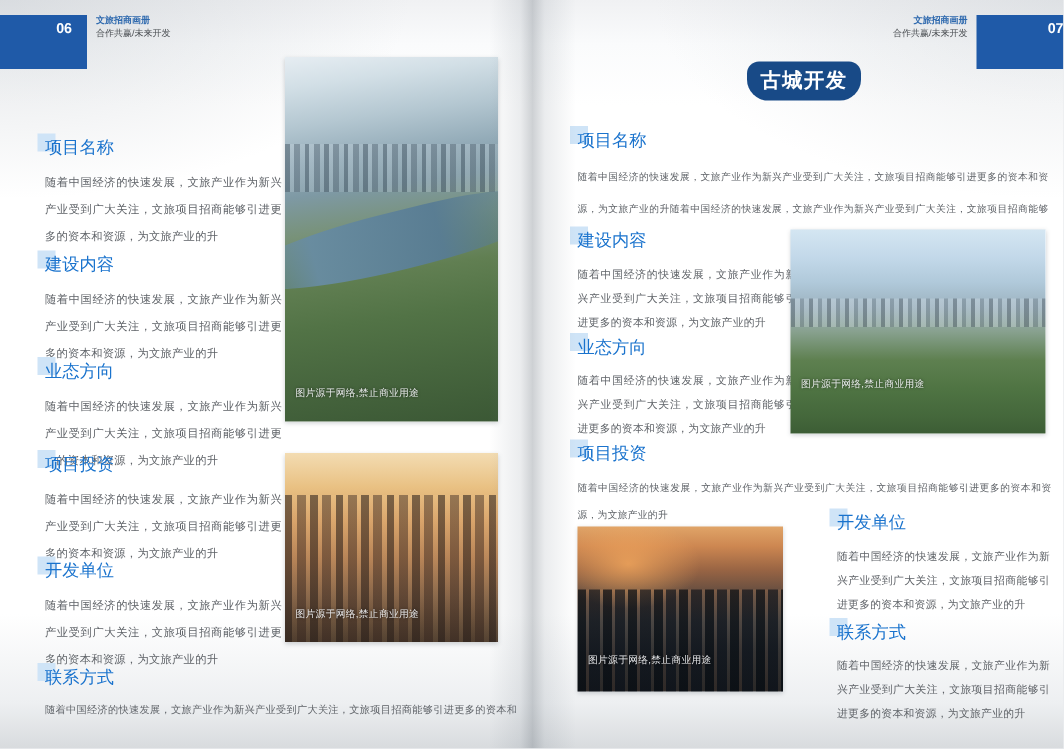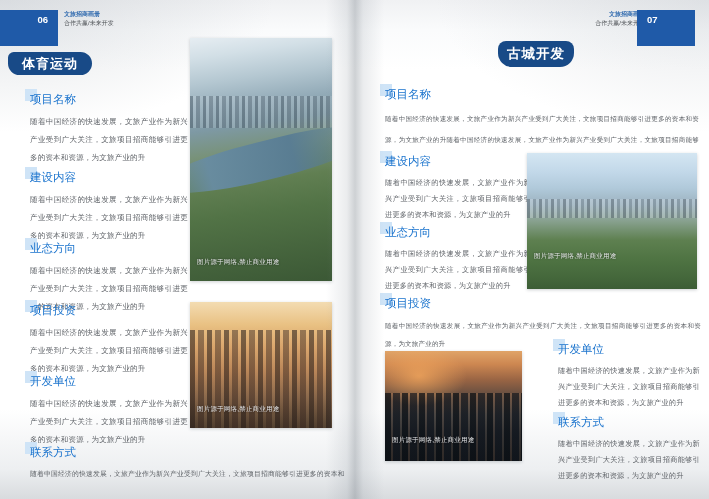--- a/index.html
+++ b/index.html
@@ -16,21 +16,21 @@
   }
   .fold{
     position:absolute;left:50%;top:0;width:58px;height:100%;transform:translateX(-50%);
     background:linear-gradient(90deg,rgba(128,138,148,0) 0%,rgba(128,138,148,.16) 36%,rgba(92,102,112,.30) 50%,rgba(128,138,148,.16) 64%,rgba(128,138,148,0) 100%);
     pointer-events:none;z-index:5;
   }
   
   .pagenum-box{position:absolute;top:10px;height:36px;background:#1f5aa8;color:#fff;
     font-size:9.5px;font-weight:bold;line-height:19px;box-sizing:border-box;z-index:2;}
   .left-box{left:0;width:58px;text-align:right;padding-right:10px;}
-  .right-box{right:14px;width:58px;text-align:left;padding-left:10px;}
+  .right-box{right:0;width:58px;text-align:right;}
   .header-meta{position:absolute;top:10px;font-size:6px;line-height:9px;z-index:2;}
   .left-meta{left:64px;text-align:left;}
   .right-meta{right:64px;text-align:right;}
   .hm1{color:#2e69ae;font-weight:bold;}
   .hm2{color:#4a4e52;}
   
   .badge{position:absolute;background:#184a87;color:#fff;font-weight:bold;text-align:center;z-index:2;
     letter-spacing:1px;}
   .badge-left{left:8px;top:52px;width:84px;height:23px;line-height:23px;font-size:13px;border-radius:6px 12px 12px 12px;}
   .badge-right{left:498px;top:41px;width:76px;height:26px;line-height:26px;font-size:13.5px;border-radius:8px 8px 14px 14px;}
@@ -100,21 +100,20 @@
   </div>
 
   <div class="header-meta right-meta">
     <div class="hm1">文旅招商画册</div>
     <div class="hm2">合作共赢/未来开发</div>
   </div>
   <div class="pagenum-box right-box">
     <span>07</span>
   </div>
 
-  <div class="badge badge-left">体育运动</div>
   <div class="badge badge-right">古城开发</div>
 
   <div class="sec s-l1">
     <div class="sec-h"><span class="sq"></span><span class="t">项目名称</span></div>
     <div class="sec-b">随着中国经济的快速发展，文旅产业作为新兴产业受到广大关注，文旅项目招商能够引进更多的资本和资源，为文旅产业的升</div>
   </div>
   <div class="sec s-l2">
     <div class="sec-h"><span class="sq"></span><span class="t">建设内容</span></div>
     <div class="sec-b">随着中国经济的快速发展，文旅产业作为新兴产业受到广大关注，文旅项目招商能够引进更多的资本和资源，为文旅产业的升</div>
   </div>

